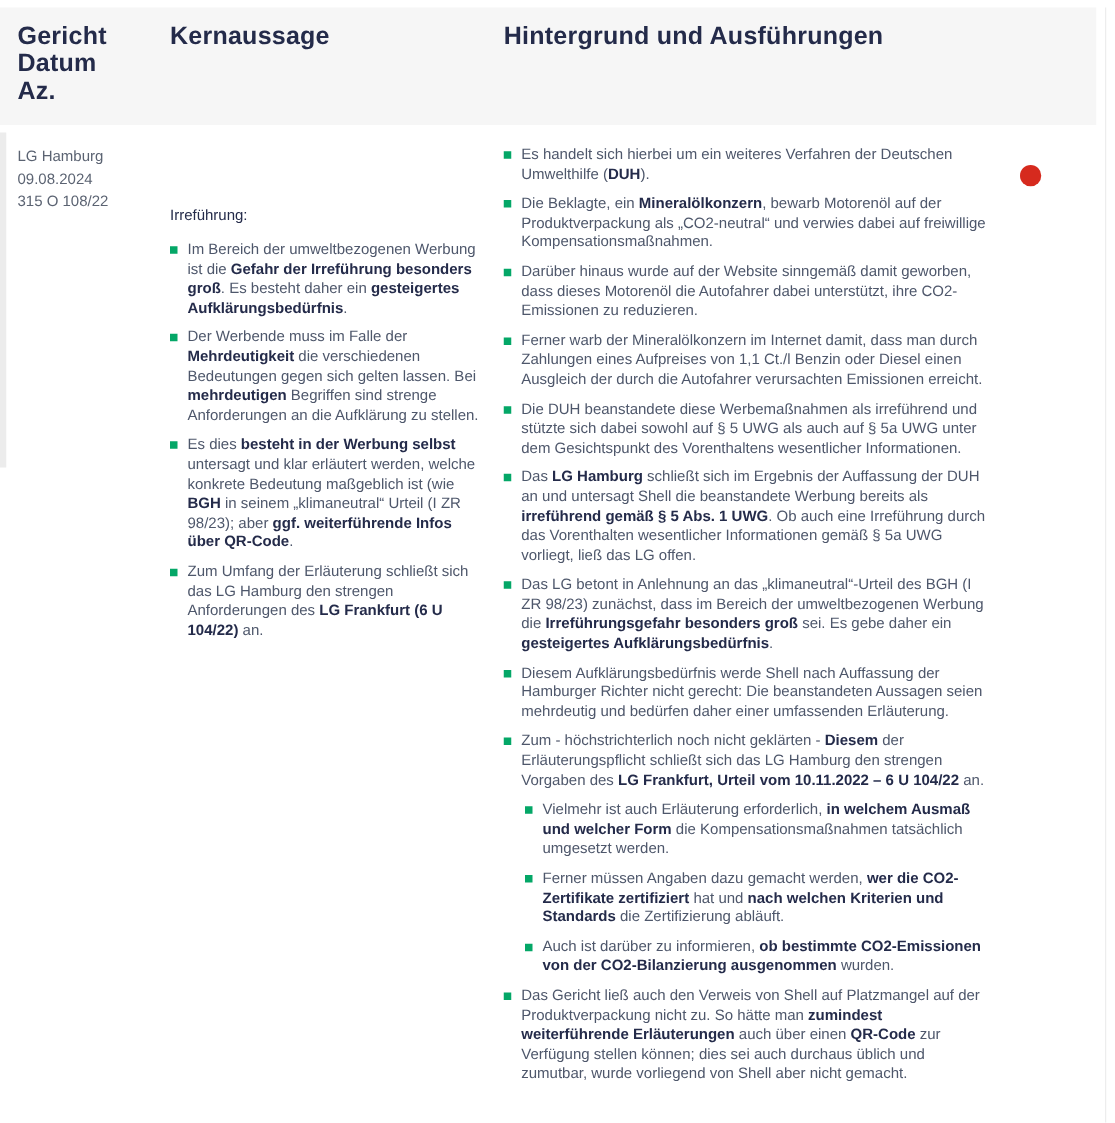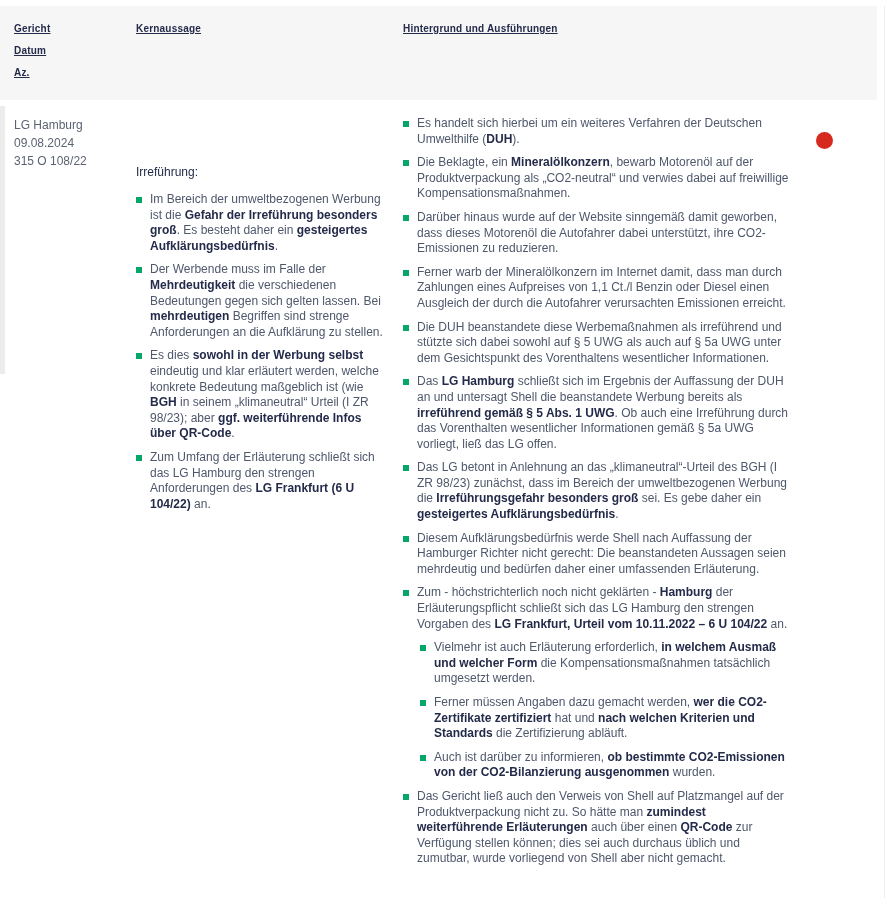--- a/index.html
+++ b/index.html
@@ -25,22 +25,22 @@
   }
   
   .thead{
     margin-top:6px;
     height:94px;
     width:877px;
     background:var(--header-bg);
     padding-top:12px;
   }
   .th{
-    font-size:10px;line-height:22px;font-weight:700;
-    color:var(--dark);letter-spacing:0.2px;text-decoration:underline;
+    font-size:20px;line-height:22px;font-weight:700;
+    color:var(--dark);letter-spacing:0.2px;
   }
   
   .trow{
     padding-top:16px;
     width:877px;
   }
   .court-cell div{
     font-size:12px;line-height:18px;color:var(--muted);
   }
   .kern-title{
@@ -105,21 +105,21 @@
           <div class="li">
             <span class="sq"></span>
             <span class="li-text"><span>Im Bereich der umweltbezogenen Werbung ist die </span><span class="b">Gefahr der Irreführung besonders groß</span><span>. Es besteht daher ein </span><span class="b">gesteigertes Aufklärungsbedürfnis</span><span>.</span></span>
           </div>
           <div class="li">
             <span class="sq"></span>
             <span class="li-text"><span>Der Werbende muss im Falle der </span><span class="b">Mehrdeutigkeit</span><span> die verschiedenen Bedeutungen gegen sich gelten lassen. Bei </span><span class="b">mehrdeutigen</span><span> Begriffen sind strenge Anforderungen an die Aufklärung zu stellen.</span></span>
           </div>
           <div class="li">
             <span class="sq"></span>
-            <span class="li-text"><span>Es dies </span><span class="b">sowohl in der Werbung selbst</span><span> eindeutig und klar erläutert werden, welche konkrete Bedeutung maßgeblich ist (wie </span><span class="b">BGH</span><span> in seinem „klimaneutral“ Urteil (I ZR 98/23); aber </span><span class="b">ggf. weiterführende Infos über QR-Code</span><span>.</span></span>
+            <span class="li-text"><span>Es dies </span><span class="b">besteht in der Werbung selbst</span><span> untersagt und klar erläutert werden, welche konkrete Bedeutung maßgeblich ist (wie </span><span class="b">BGH</span><span> in seinem „klimaneutral“ Urteil (I ZR 98/23); aber </span><span class="b">ggf. weiterführende Infos über QR-Code</span><span>.</span></span>
           </div>
           <div class="li">
             <span class="sq"></span>
             <span class="li-text"><span>Zum </span><span class="i">Umfang der Erläuterung</span><span> schließt sich das LG Hamburg den strengen Anforderungen des </span><span class="b">LG Frankfurt (6 U 104/22)</span><span> an.</span></span>
           </div>
         </div>
     </div>
 
     <div class="cell cell-hintergrund">
       <div>
@@ -150,21 +150,21 @@
           <div class="li">
             <span class="sq"></span>
             <span class="li-text"><span>Das LG betont in Anlehnung an das „</span><span class="i">klimaneutral</span><span>“-Urteil des BGH (I ZR 98/23) zunächst, dass im Bereich der umweltbezogenen Werbung die </span><span class="b">Irreführungsgefahr besonders groß</span><span> sei. Es gebe daher ein </span><span class="b">gesteigertes Aufklärungsbedürfnis</span><span>.</span></span>
           </div>
           <div class="li">
             <span class="sq"></span>
             <span class="li-text"><span>Diesem Aufklärungsbedürfnis werde Shell nach Auffassung der Hamburger Richter nicht gerecht: Die beanstandeten Aussagen seien mehrdeutig und bedürfen daher einer umfassenden Erläuterung.</span></span>
           </div>
           <div class="li">
             <span class="sq"></span>
-            <span class="li-text"><span>Zum - höchstrichterlich noch nicht geklärten - </span><span class="b">Hamburg</span><span> der Erläuterungspflicht schließt sich das LG Hamburg den strengen Vorgaben des </span><span class="b">LG Frankfurt, Urteil vom 10.11.2022 – 6 U 104/22</span><span> an.</span></span>
+            <span class="li-text"><span>Zum - höchstrichterlich noch nicht geklärten - </span><span class="b">Diesem</span><span> der Erläuterungspflicht schließt sich das LG Hamburg den strengen Vorgaben des </span><span class="b">LG Frankfurt, Urteil vom 10.11.2022 – 6 U 104/22</span><span> an.</span></span>
           </div>
           <div class="li li-indent">
             <span class="sq"></span>
             <span class="li-text"><span>Vielmehr ist auch Erläuterung erforderlich, </span><span class="b">in welchem Ausmaß und welcher Form</span><span> die Kompensationsmaßnahmen tatsächlich umgesetzt werden.</span></span>
           </div>
           <div class="li li-indent">
             <span class="sq"></span>
             <span class="li-text"><span>Ferner müssen Angaben dazu gemacht werden, </span><span class="b">wer die CO2-Zertifikate zertifiziert</span><span> hat und </span><span class="b">nach welchen Kriterien und Standards</span><span> die Zertifizierung abläuft.</span></span>
           </div>
           <div class="li li-indent">

